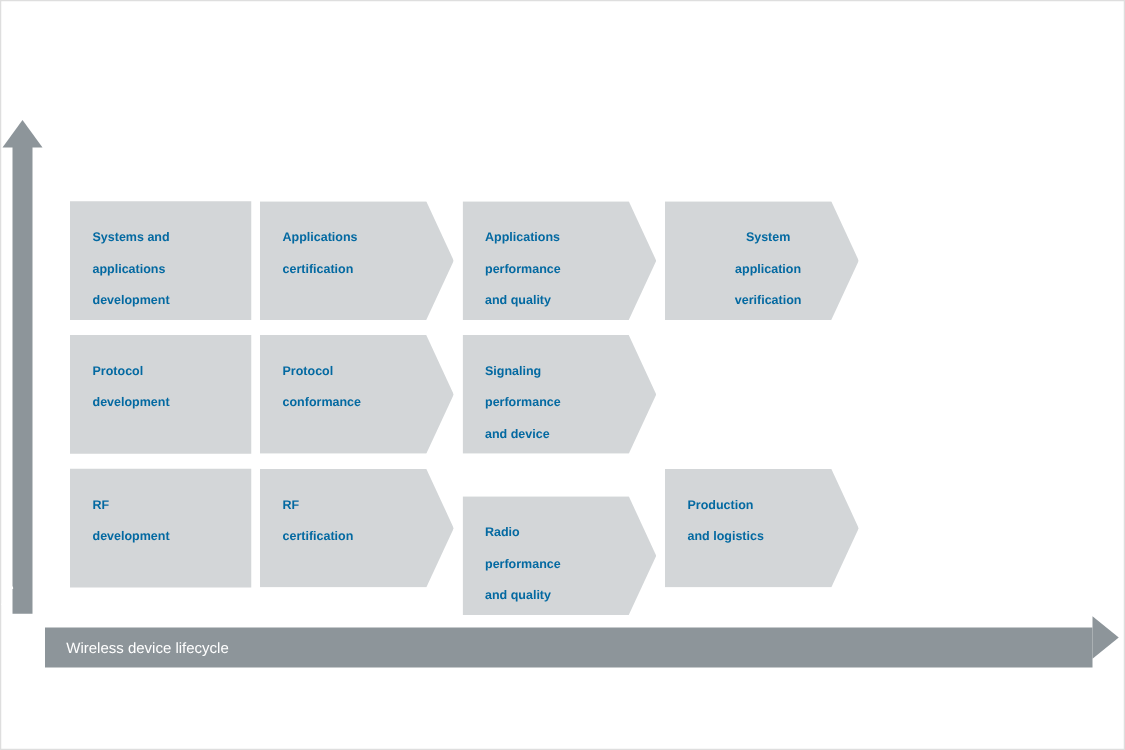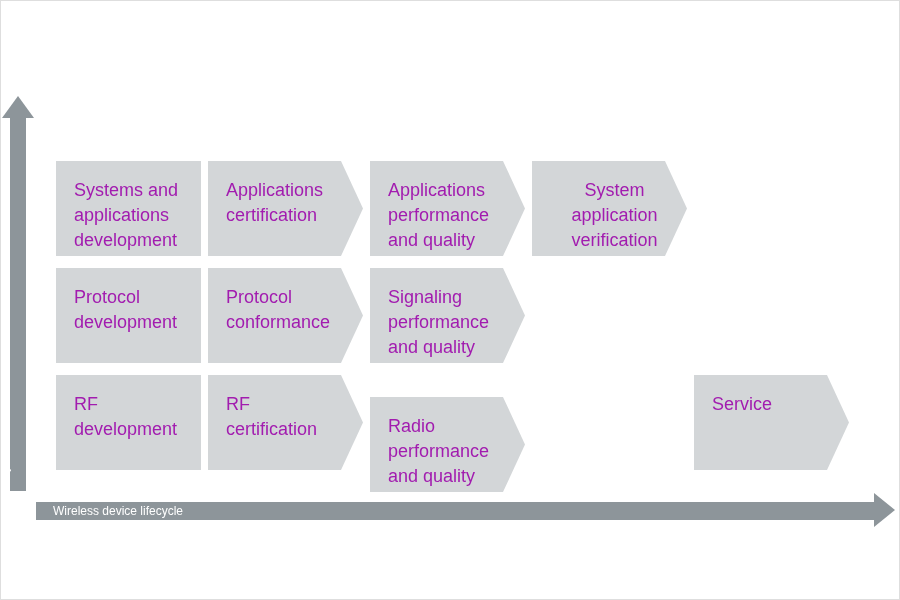--- a/index.html
+++ b/index.html
@@ -20,23 +20,24 @@
   .box {
     position: absolute;
     height: 95px;
     background: #d3d6d8;
     box-sizing: border-box;
     padding: 17px 8px 0 18px;
   }
   .box-label {
     display: block;
     white-space: pre-line;
-    font-size: 18px;
+    font-size: 10px;
     line-height: 25px;
-    color: #a21caf;
+    color: #0369a1;
+    font-weight: bold;
   }
   .arrow {
     clip-path: polygon(0 0, calc(100% - 22px) 0, 100% 50%, calc(100% - 22px) 100%, 0 100%);
   }
   
   .v-shaft {
     position: absolute;
     left: 9px;
     top: 116px;
     width: 16px;
@@ -64,21 +65,21 @@
     transform: rotate(-90deg);
     transform-origin: 0 100%;
     white-space: nowrap;
   }
   
   .h-shaft {
     position: absolute;
     left: 35px;
     top: 501px;
     width: 838px;
-    height: 18px;
+    height: 32px;
     background: #8d959a;
     display: flex;
     align-items: center;
   }
   .h-label {
     padding-left: 17px;
     font-size: 12px;
     color: #ffffff;
     white-space: nowrap;
   }
@@ -131,33 +132,34 @@
     <span class="box-label">Protocol
 development</span>
   </div>
   <div class="box arrow" style="left:207px; top:267px; width:155px;">
     <span class="box-label">Protocol
 conformance</span>
   </div>
   <div class="box arrow" style="left:369px; top:267px; width:155px;">
     <span class="box-label">Signaling
 performance
-and quality</span>
+and device</span>
   </div>
 
   <div class="box rect" style="left:55px; top:374px; width:145px;">
     <span class="box-label">RF
 development</span>
   </div>
   <div class="box arrow" style="left:207px; top:374px; width:155px;">
     <span class="box-label">RF
 certification</span>
   </div>
   <div class="box arrow" style="left:369px; top:374px; width:155px;margin-top:22px;">
     <span class="box-label">Radio
 performance
 and quality</span>
   </div>
-  <div class="box arrow" style="left:693px; top:374px; width:155px;">
-    <span class="box-label">Service</span>
+  <div class="box arrow" style="left:531px; top:374px; width:155px;">
+    <span class="box-label">Production
+and logistics</span>
   </div>
 
 </div>
 
 </body></html>

